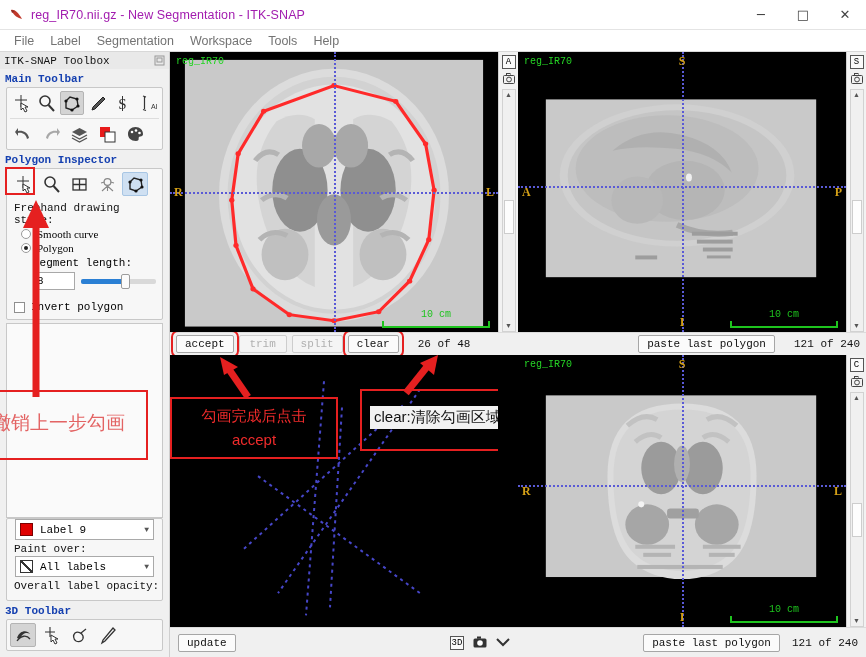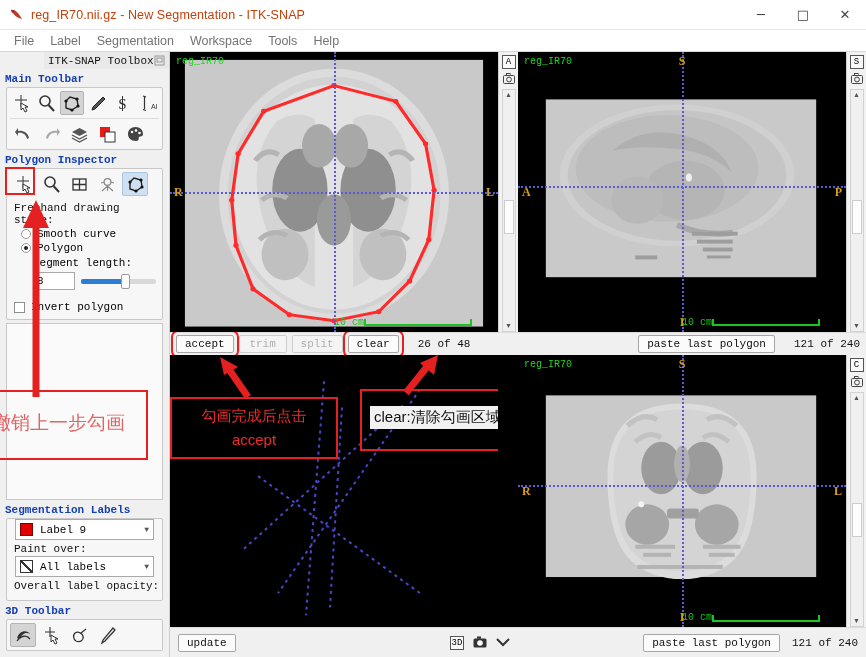--- a/index.html
+++ b/index.html
@@ -12,21 +12,21 @@
   }
   .app { width: 866px; height: 657px; position: relative; background: #f0f0f0; display: flex; flex-direction: column; }
 
   
   .titlebar {
     height: 30px; background: #ffffff; display: flex; align-items: center;
     border-bottom: 1px solid #e4e4e4; flex: none;
   }
   .titlebar .appicon { width: 16px; height: 16px; margin: 0 6px 0 9px; position: relative; }
   .titlebar .appicon svg { display: block; }
-  .titlebar .titletext { font-size: 12.5px; color: #c2410c; letter-spacing: .1px; }
+  .titlebar .titletext { font-size: 12.5px; color: #a21caf; letter-spacing: .1px; }
   .winbtns { margin-left: auto; display: flex; height: 30px; }
   .winbtn {
     width: 42px; height: 30px; display: flex; align-items: center; justify-content: center;
     font-size: 13px; color: #444; font-family: "DejaVu Sans", sans-serif;
   }
 
   
   .menubar {
     height: 22px; background: #ffffff; display: flex; align-items: center;
     padding-left: 6px; border-bottom: 1px solid #d8d8d8; flex: none;
@@ -38,21 +38,20 @@
 
   
   .toolbox {
     width: 170px; flex: none; background: #f0f0f0; position: relative;
     border-right: 1px solid #cfcfcf; display: flex; flex-direction: column;
   }
   .tb-header {
     height: 17px; display: flex; align-items: center; padding: 4px 4px;
     font-family: "Liberation Mono", monospace; font-size: 11px; color: #111;
     background: #e9e9e9;
-    margin-left: 44px;
   }
   .tb-header .float-ico { margin-left: auto; width: 11px; height: 11px; opacity: .7; }
   .sec-title {
     font-family: "Liberation Mono", monospace; font-size: 11px; font-weight: bold;
     color: #1540b0; padding: 4px 4px 2px 5px;
   }
   .panelbox {
     margin: 0 6px; background: #f7f7f7; border: 1px solid #c8c8c8; border-radius: 2px;
     position: relative;
   }
@@ -60,21 +59,21 @@
   .iconbtn {
     width: 26px; height: 24px; display: flex; align-items: center; justify-content: center;
     border: 1px solid transparent; border-radius: 2px; margin: 0 1px;
   }
   .iconbtn.sel { background: #d4d4d4; border-color: #b4b4b4; }
   .iconbtn.sel2 { background: #cfe0f2; border-color: #a8c6e4; }
   .iconbtn svg { display: block; }
   .rowdiv { height: 1px; background: #ddd; margin: 0 3px; }
 
   .field-label { font-family: "Liberation Mono", monospace; font-size: 11px; color: #111; padding: 3px 0 1px 7px; }
-  .radio-line { display: flex; align-items: center; padding: 1px 0 1px 14px; font-family: Liberation Mono, monospace; font-size: 11px; }
+  .radio-line { display: flex; align-items: center; padding: 1px 0 1px 14px; font-family: Liberation Serif, serif; font-size: 11px; }
   .radio {
     width: 10px; height: 10px; border-radius: 50%; border: 1px solid #9a9a9a;
     background: #fff; margin-right: 6px; flex: none; position: relative;
   }
   .radio.on::after {
     content: ""; position: absolute; left: 2px; top: 2px; width: 4px; height: 4px;
     border-radius: 50%; background: #222;
   }
   .sub-label { font-family: "Liberation Mono", monospace; font-size: 11px; padding: 2px 0 2px 26px; }
   .seg-row { display: flex; align-items: center; padding: 1px 6px 4px 26px; gap: 6px; }
@@ -137,21 +136,21 @@
   }
   .orient {
     position: absolute; color: #d4a017; font-family: "Liberation Serif", serif;
     font-weight: bold; font-size: 12px;
   }
   .or-n { left: 50%; top: 2px; transform: translateX(-50%); }
   .or-s { left: 50%; bottom: 2px; transform: translateX(-50%); }
   .or-w { left: 4px; top: 50%; transform: translateY(-50%); }
   .or-e { right: 4px; top: 50%; transform: translateY(-50%); }
   .scalebar {
-    position: absolute; right: 26px; bottom: 4px; display: flex; 
+    position: absolute; right: 8px; bottom: 4px; display: flex; flex-direction: column;
     align-items: center; color: #1ec41e; font-family: "Liberation Mono", monospace; font-size: 10px;
   }
   .scalebar .bar { width: 108px; height: 7px; border-left: 2px solid #1ec41e; border-right: 2px solid #1ec41e; border-bottom: 2px solid #1ec41e; margin-top: 1px; }
 
   .crosshair-v, .crosshair-h { position: absolute; }
   .crosshair-v { width: 0; border-left: 2px dotted #5a5ad6; top: 0; bottom: 0; }
   .crosshair-h { height: 0; border-top: 2px dotted #5a5ad6; left: 0; right: 0; }
 
   .btnbar {
     height: 23px; flex: none; background: #f0f0f0; display: flex; align-items: center;
@@ -366,21 +365,20 @@
           </span>
         </div>
         <div class="check-line">
           <span class="chk"></span>
           <span>Invert polygon</span>
         </div>
       </div>
 
       <div class="bigpanel"></div>
 
-      <div class="sec-title">Segmentation Labels</div>
       <div class="panelbox" style="padding-bottom:7px">
         <div class="combo">
           <span class="swatch"></span>
           <span>Label 9</span>
           <span class="caret">▼</span>
         </div>
         <div class="field-label">Paint over:</div>
         <div class="combo">
           <span class="hatch"></span>
           <span>All labels</span>

